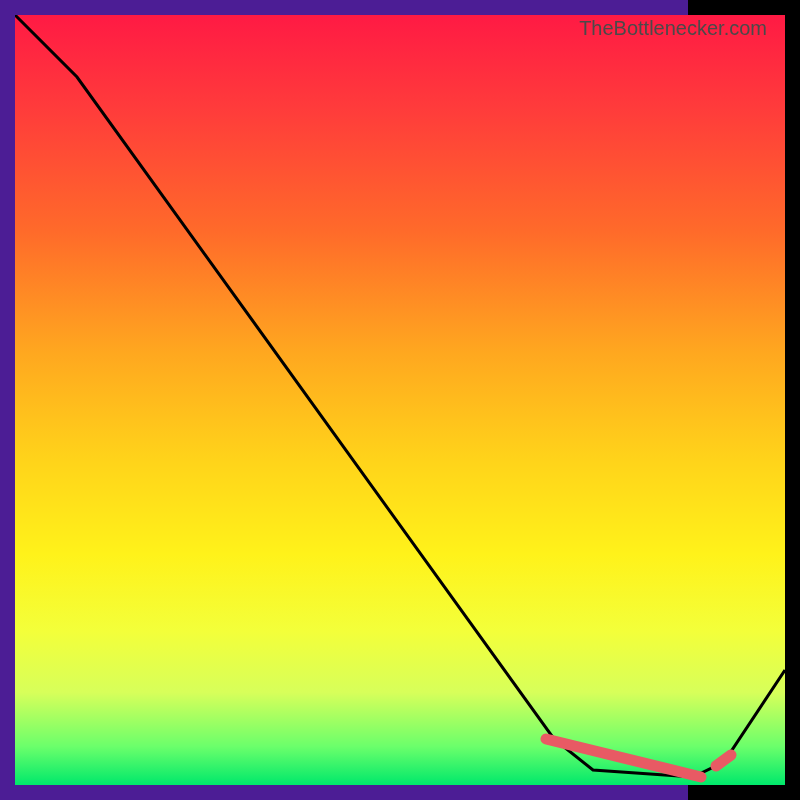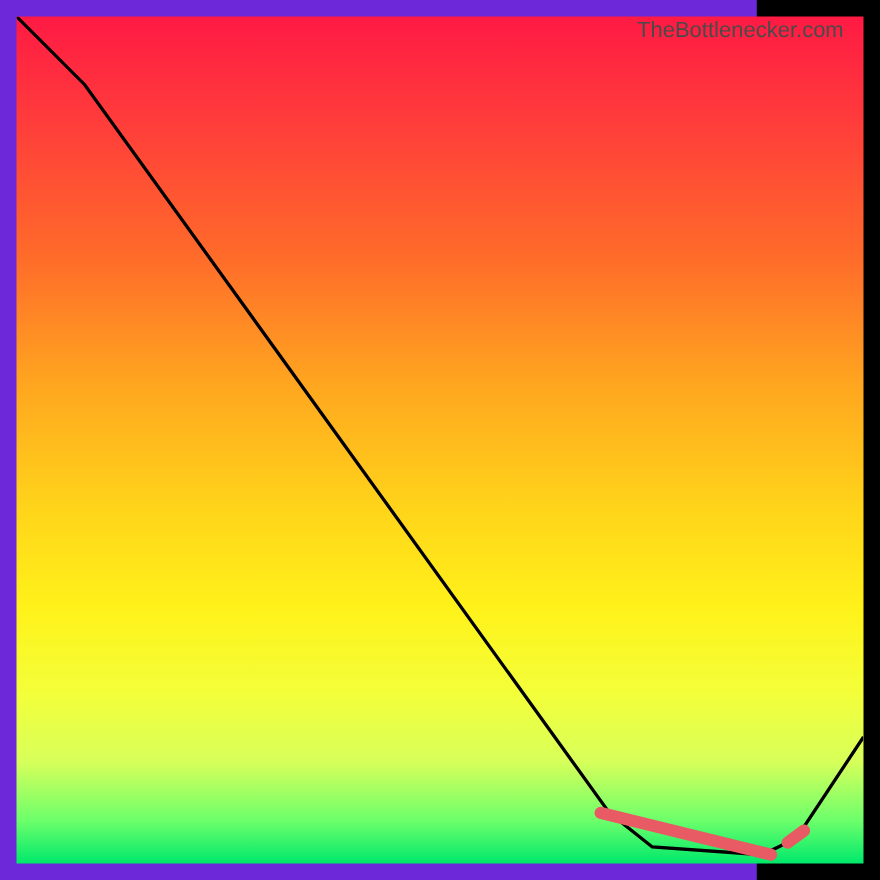--- a/index.html
+++ b/index.html
@@ -1,16 +1,16 @@
 <!DOCTYPE html>
 <html><head>
 <meta charset="utf-8">
 <style>
   html,body{margin:0;padding:0;background:#000;}
-  .stage{position:relative;width:688px;height:800px;background:#6d28d9;}
+  .stage{position:relative;width:688px;height:800px;background:#4c1d95;}
   .plot{position:absolute;left:15px;top:15px;width:770px;height:770px;
         background:linear-gradient(to bottom,
           #ff1a44 0%,
           #ff3b3b 12%,
           #ff6a2a 28%,
           #ffa81f 44%,
           #ffd41a 58%,
           #fff21a 70%,
           #f3ff3a 80%,
           #d7ff5a 88%,

